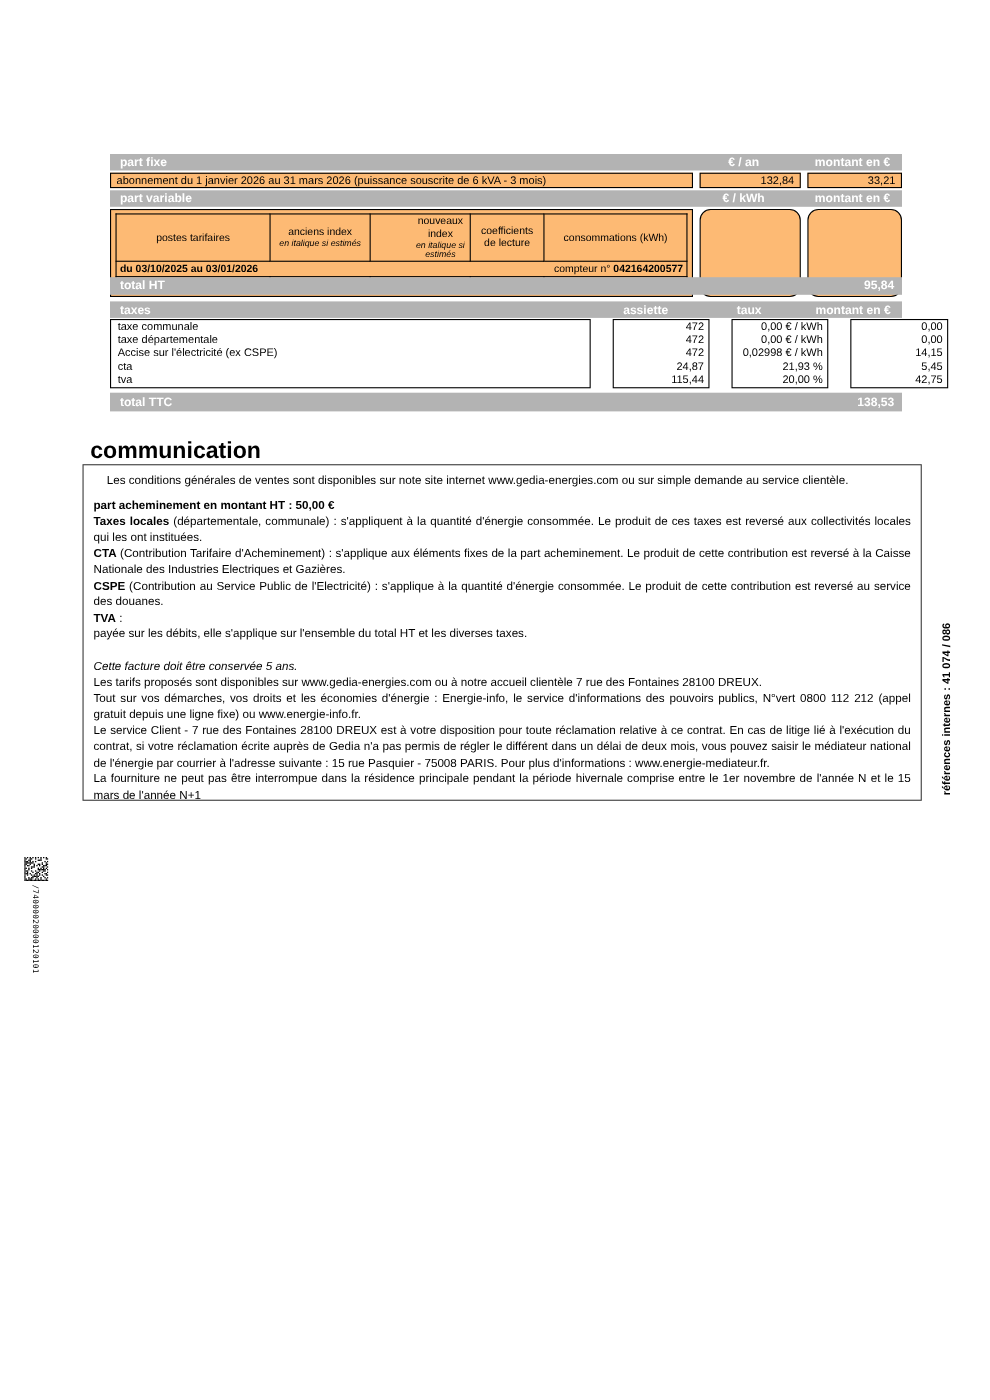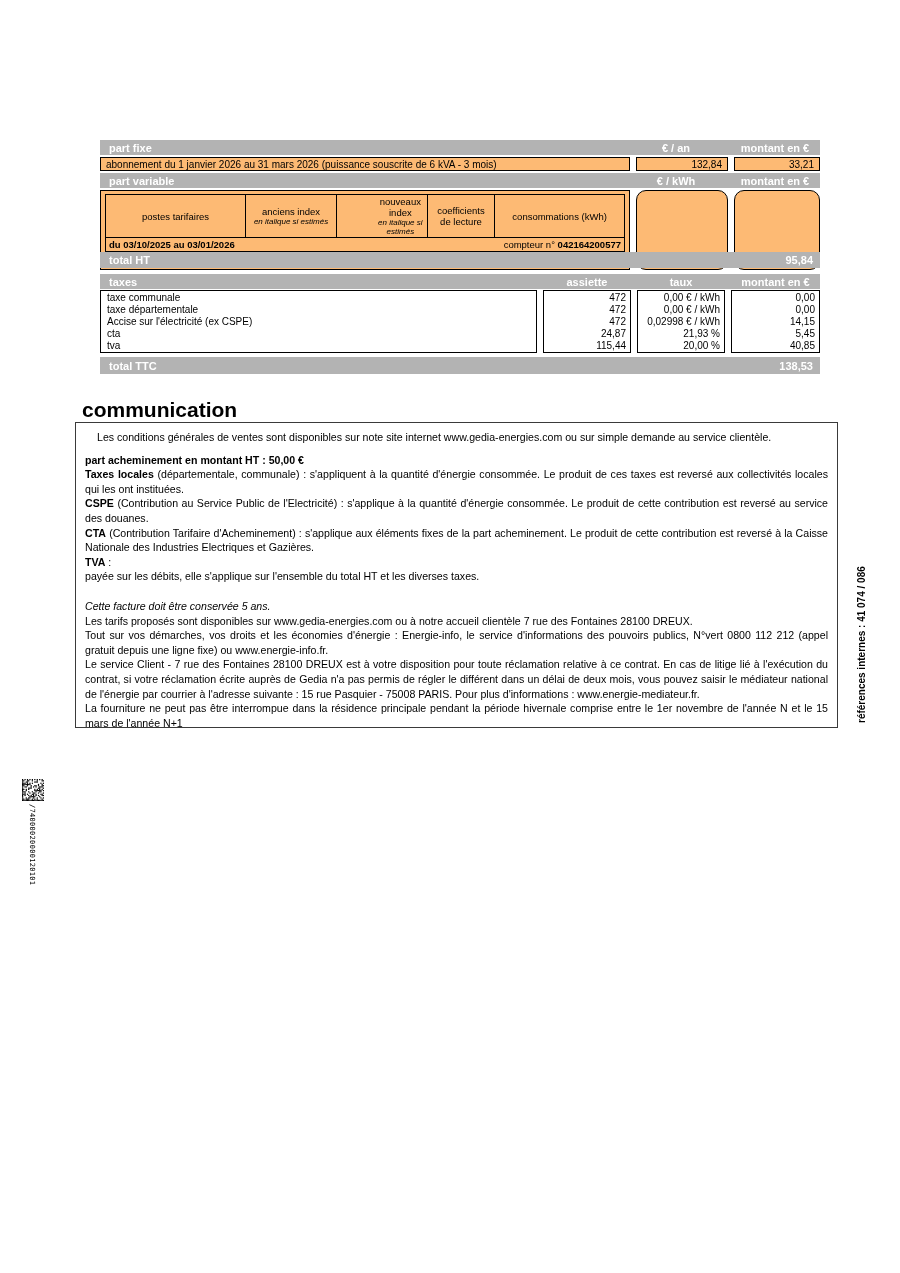--- a/index.html
+++ b/index.html
@@ -28,21 +28,21 @@
   .pv-table{width:100%;border-collapse:collapse;font-size:9.5px;}
   .pv-table td{border:1px solid #000;padding:1px 3px;}
   .pv-table .hdr{text-align:center;vertical-align:middle;}
   .pv-table .hdr .sub{display:block;font-style:italic;font-size:8px;}
   .pv-period{display:flex;justify-content:space-between;align-items:center;}
   .pv-period .left{font-weight:bold;}
   .pv-num{text-align:right;}
   .tallbox{display:flex;align-items:flex-end;justify-content:flex-end;padding:2px 5px;font-size:10.5px;border-radius:10px;}
   
   .tax-grid{position:absolute;left:100px;top:290px;width:720px;height:63px;display:grid;
-    grid-template-columns:437px 88px 88px 89px;column-gap:6px;}
+    grid-template-columns:437px 88px 88px 89px;column-gap:20px;}
   .tax-col{border:1px solid #000;box-sizing:border-box;font-size:10px;line-height:12.1px;padding-top:1px;}
   .tax-col.names{padding-left:6px;}
   .tax-col.vals{text-align:right;padding-right:4px;}
   .taxbar-col{position:absolute;top:0;bottom:0;display:flex;align-items:center;justify-content:center;}
   
   #comm-heading{position:absolute;left:82px;top:398px;font-size:21px;font-weight:bold;}
   #comm-box{
     position:absolute;left:75px;top:422px;width:763px;height:306px;border:1px solid #3a3a3a;
     box-sizing:border-box;padding:7px 9px 0 9px;font-size:10.6px;line-height:14.6px;
   }
@@ -171,37 +171,37 @@
     <div>0,00 € / kWh</div>
     <div>0,02998 € / kWh</div>
     <div>21,93 %</div>
     <div>20,00 %</div>
   </div>
   <div class="tax-col vals">
     <div>0,00</div>
     <div>0,00</div>
     <div>14,15</div>
     <div>5,45</div>
-    <div>40,85</div>
+    <div>42,75</div>
   </div>
 </div>
 
 <div class="bar" style="top:357px;height:17px;">
   <span class="bar-title">total TTC</span>
   <span class="bar-value">138,53</span>
 </div>
 
 <div id="comm-heading">communication</div>
 
 <div id="comm-box">
   <p class="gap-after">Les conditions générales de ventes sont disponibles sur note site internet www.gedia-energies.com ou sur simple demande au service clientèle.</p>
   <p class="bold">part acheminement en montant HT : 50,00 €</p>
   <p><span class="lead">Taxes locales</span><span> (départementale, communale) : s'appliquent à la quantité d'énergie consommée. Le produit de ces taxes est reversé aux collectivités locales qui les ont instituées.</span></p>
+  <p><span class="lead">CTA</span><span> (Contribution Tarifaire d'Acheminement) : s'applique aux éléments fixes de la part acheminement. Le produit de cette contribution est reversé à la Caisse Nationale des Industries Electriques et Gazières.</span></p>
   <p><span class="lead">CSPE</span><span> (Contribution au Service Public de l'Electricité) : s'applique à la quantité d'énergie consommée. Le produit de cette contribution est reversé au service des douanes.</span></p>
-  <p><span class="lead">CTA</span><span> (Contribution Tarifaire d'Acheminement) : s'applique aux éléments fixes de la part acheminement. Le produit de cette contribution est reversé à la Caisse Nationale des Industries Electriques et Gazières.</span></p>
   <p><span class="lead">TVA</span><span> :</span></p>
   <p class="blank-after">payée sur les débits, elle s'applique sur l'ensemble du total HT et les diverses taxes.</p>
   <p class="italic">Cette facture doit être conservée 5 ans.</p>
   <p>Les tarifs proposés sont disponibles sur www.gedia-energies.com ou à notre accueil clientèle 7 rue des Fontaines 28100 DREUX.</p>
   <p>Tout sur vos démarches, vos droits et les économies d'énergie : Energie-info, le service d'informations des pouvoirs publics, N°vert 0800 112 212 (appel gratuit depuis une ligne fixe) ou www.energie-info.fr.</p>
   <p>Le service Client - 7 rue des Fontaines 28100 DREUX est à votre disposition pour toute réclamation relative à ce contrat. En cas de litige lié à l'exécution du contrat, si votre réclamation écrite auprès de Gedia n'a pas permis de régler le différent dans un délai de deux mois, vous pouvez saisir le médiateur national de l'énergie par courrier à l'adresse suivante : 15 rue Pasquier - 75008 PARIS. Pour plus d'informations : www.energie-mediateur.fr.</p>
   <p>La fourniture ne peut pas être interrompue dans la résidence principale pendant la période hivernale comprise entre le 1er novembre de l'année N et le 15 mars de l'année N+1</p>
 </div>
 
 <div id="refs-vertical">références internes : 41 074 / 086</div>

